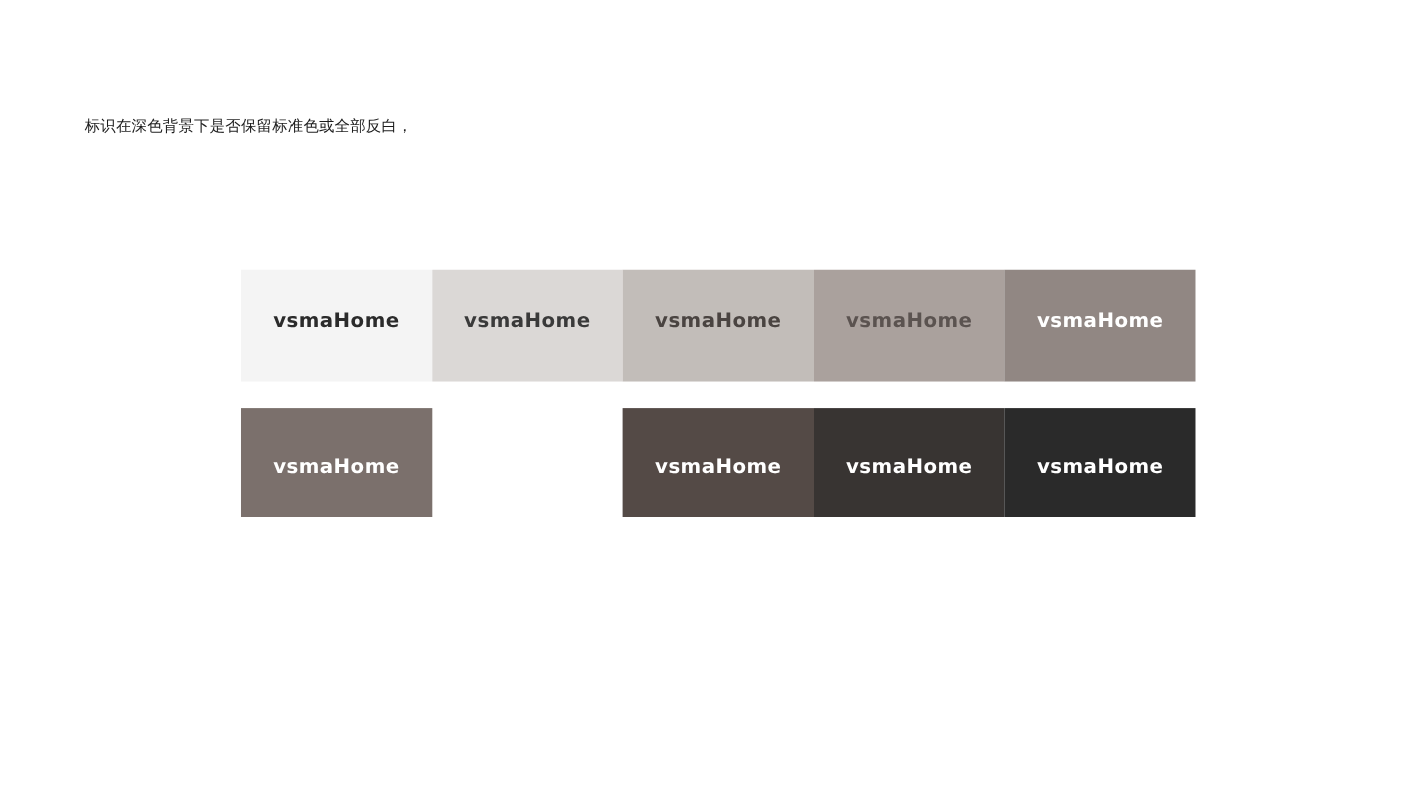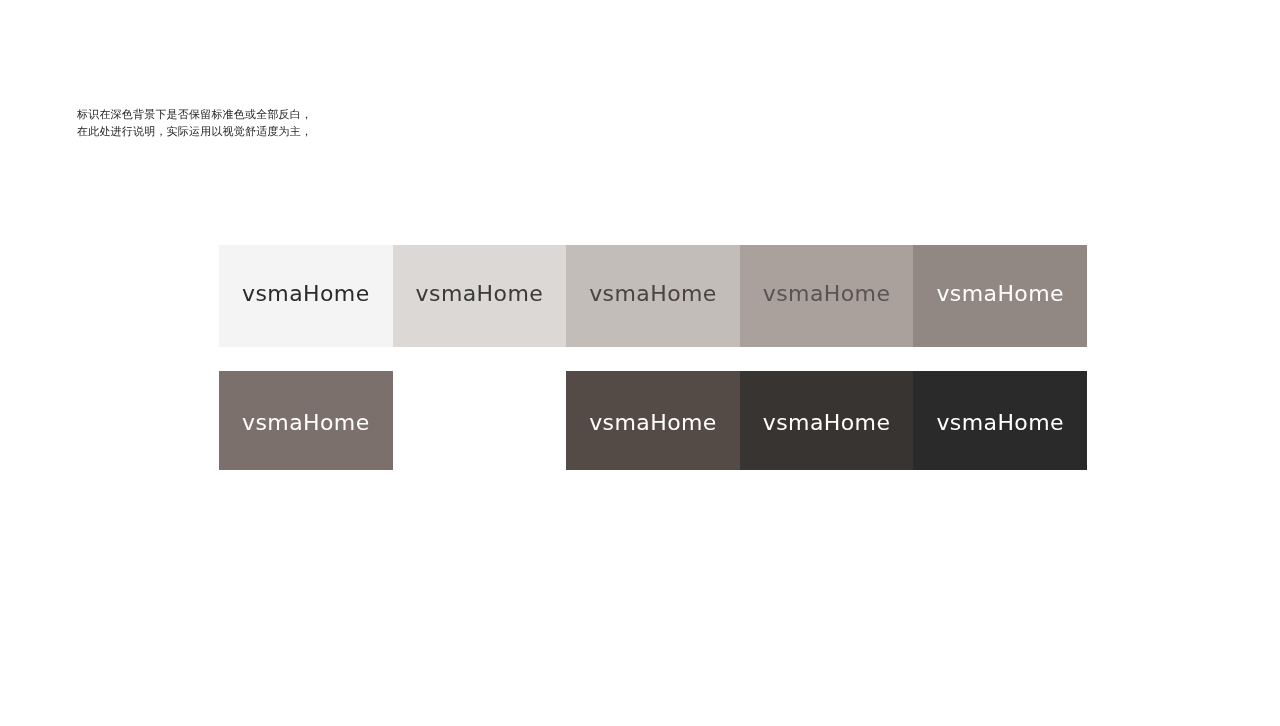--- a/index.html
+++ b/index.html
@@ -15,21 +15,21 @@
     overflow: hidden;
     position: relative;
   }
 
   
   #annotation {
     position: absolute;
     left: 77px;
     top: 106px;
     width: 260px;
-    font-size: 11px;
+    font-size: 14px;
     line-height: 16.5px;
     color: #1c1c1c;
     letter-spacing: 0.2px;
     white-space: nowrap;
   }
   #annotation .note-line {
     display: block;
   }
 
   
@@ -63,34 +63,33 @@
   }
   #swatch-row-dark .swatch {
     align-items: flex-end;
     padding-bottom: 36px;
     box-sizing: border-box;
   }
 
   
   .logo {
     font-family: "DejaVu Sans", "Liberation Sans", sans-serif;
-    font-size: 22px;
-    font-weight: 400;
+    font-size: 18px;
+    font-weight: 700;
     letter-spacing: 0.4px;
     line-height: 1;
     white-space: nowrap;
     user-select: none;
   }
 </style>
 </head>
 <body style="background-color: rgb(255, 255, 255);">
 
 <div id="annotation" style="color: rgb(28, 28, 28);">
   <span class="note-line">标识在深色背景下是否保留标准色或全部反白，</span>
-  <span class="note-line">在此处进行说明，实际运用以视觉舒适度为主，</span>
 </div>
 
 <div id="swatch-board">
 
   <div class="swatch-row" id="swatch-row-light">
     <div class="swatch" style="background-color: rgb(244, 244, 244);">
       <span class="logo" style="color: rgb(43, 43, 43);">vsmaHome</span>
     </div>
     <div class="swatch" style="background-color: rgb(219, 216, 214);">
       <span class="logo" style="color: rgb(58, 58, 58);">vsmaHome</span>

